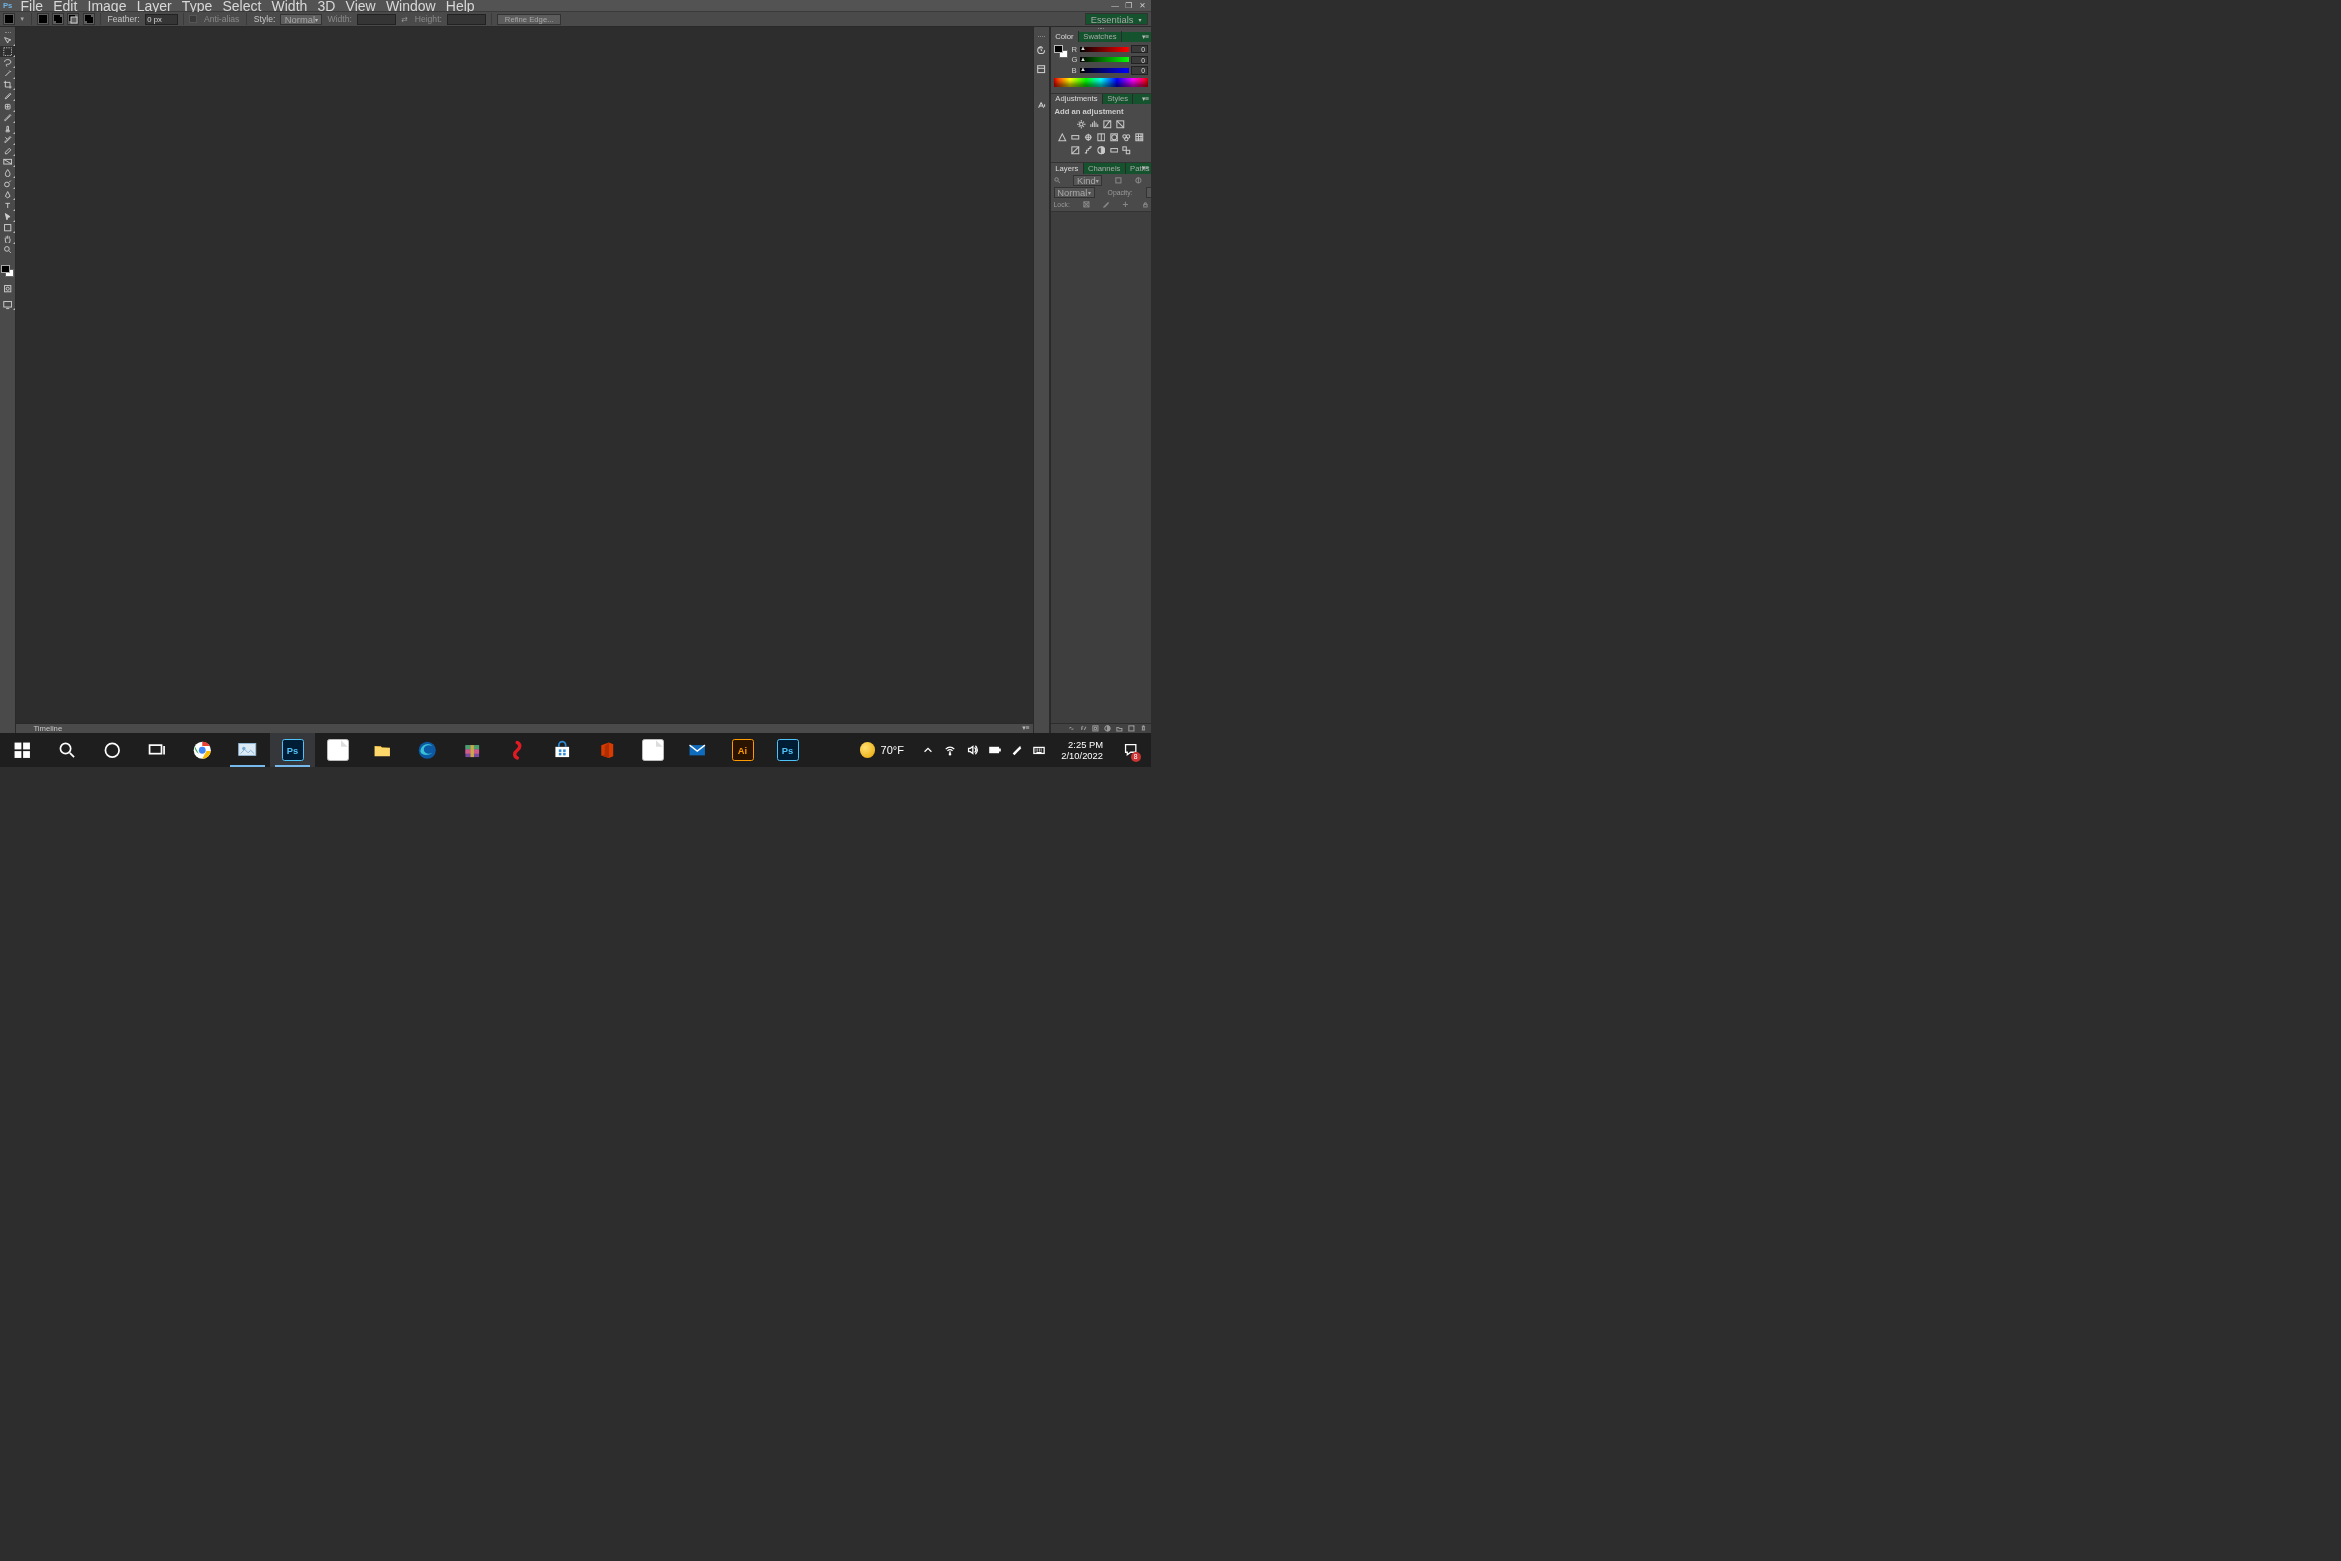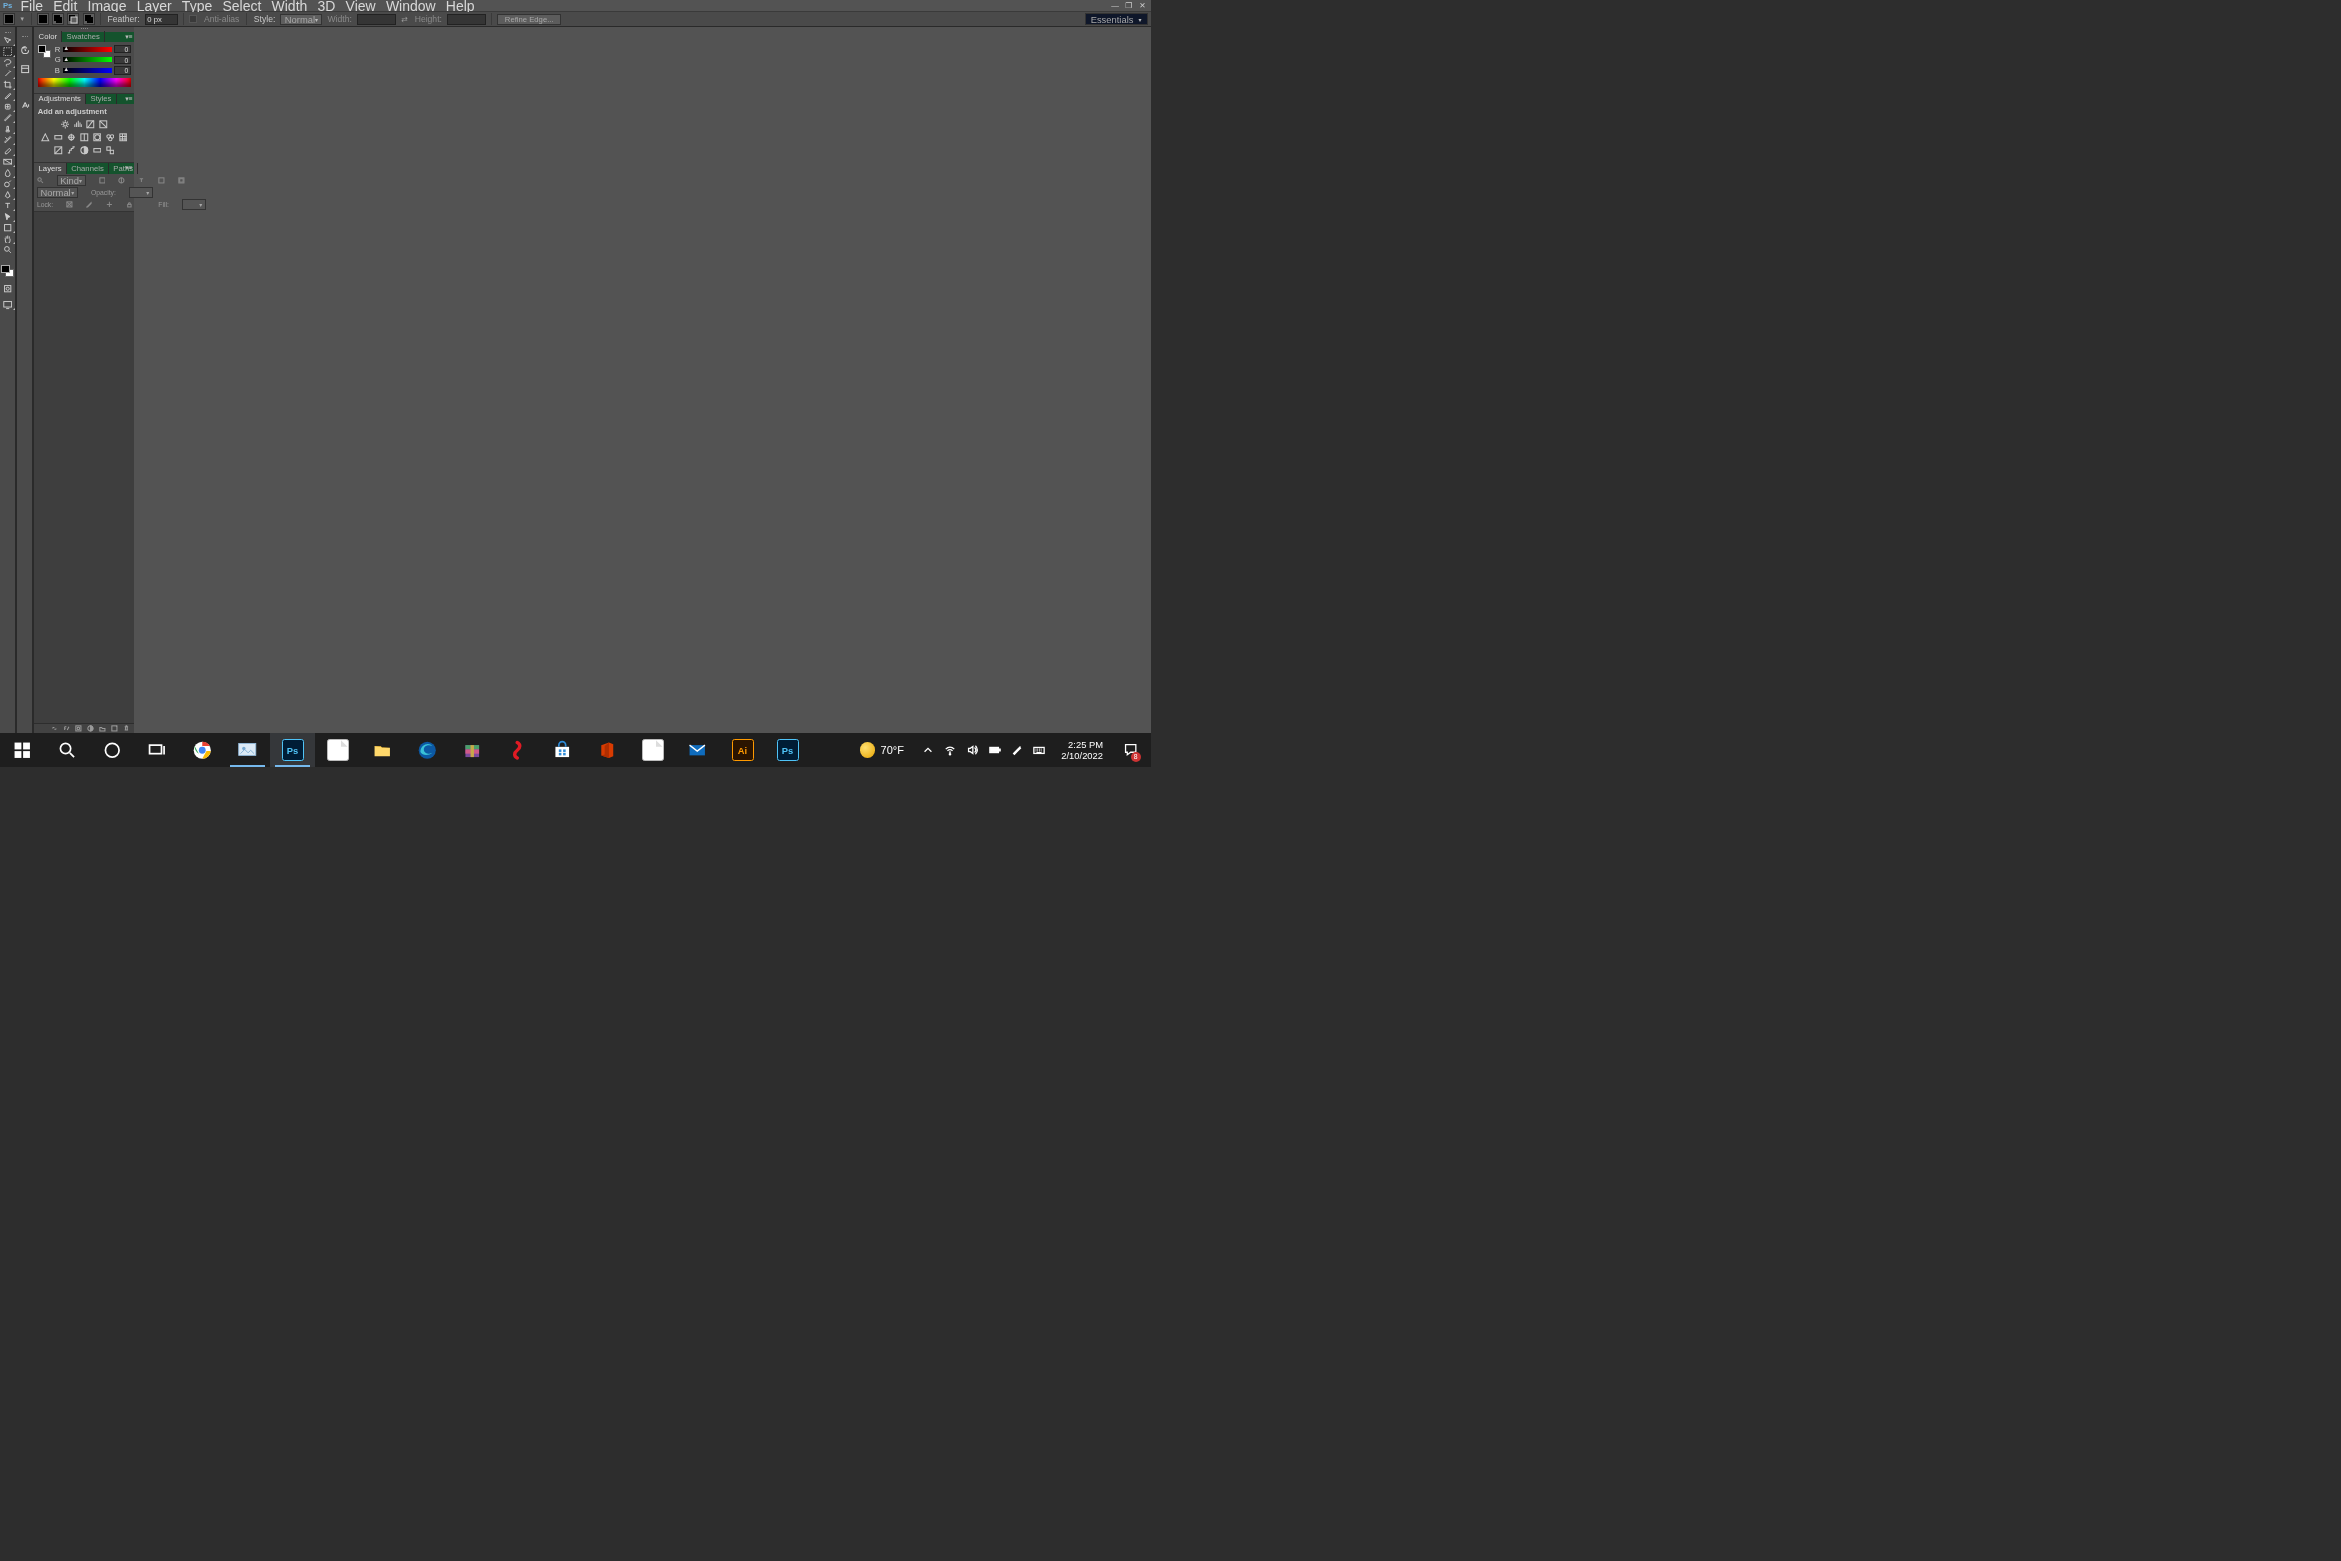--- a/index.html
+++ b/index.html
@@ -52,21 +52,21 @@
   .ob-lbl{font-size:8.6px;color:#c8c8c8;padding:0 1.7px}
   .ob-field{width:33px;height:11px;background:#353535;border:0.9px solid #222;font-size:7.7px;padding:0 1.7px;color:#ddd}
   .ob-field.wide{width:39px}
   .ob-check{width:8.6px;height:8.6px;border:0.9px solid #555;background:#3a3a3a;margin-right:1.7px}
   .ob-sel{height:11px;background:#5e5e5e;border:0.9px solid #333;font-size:7.7px;padding:0 3.4px;min-width:38px;display:flex;align-items:center;justify-content:space-between}
   .ob-sel .dd{font-size:6px;color:#bbb}
   .ob-btn{height:11px;background:#5c5c5c;border:0.9px solid #333;font-size:7.7px;padding:0 6.8px;display:flex;align-items:center}
   .ob-link{width:10.3px;height:10.3px;display:flex;align-items:center;justify-content:center;font-size:7.7px;color:#999}
 
   .workspace-sel{
-    margin-left:auto;height:12px;background:#0f172a;border:0.9px solid #333;font-size:7.7px;padding:0 5.1px;
+    margin-left:auto;height:12px;background:#14532d;border:0.9px solid #333;font-size:7.7px;padding:0 5.1px;
     display:flex;align-items:center;justify-content:space-between;min-width:60px;
   }
   .workspace-sel .dd{font-size:6px;color:#bbb;margin-left:5.1px}
 
   
   .mid{
     flex:1;display:flex;min-height:0;
   }
 
   
@@ -414,20 +414,27 @@
       <div class="tool-spacer"></div>
       <div class="tool">
           <svg viewBox="0 0 12 12">
             <rect x="1" y="2" width="10" height="7"></rect>
             <path d="M4 11h4"></path>
           </svg>
           <span class="tri"></span>
         </div>
     </div>
 
+    <div class="canvas-wrap">
+      <div class="canvas"></div>
+      <div class="timeline-stub">
+        <span class="tab">Timeline</span>
+        <span class="flyout">▾≡</span>
+      </div>
+    </div>
 
     <div class="ministrip">
       <div class="dots">
           <b></b>
           <b></b>
           <b></b>
           <b></b>
         </div>
       <div class="mi">
           <svg viewBox="0 0 12 12">

